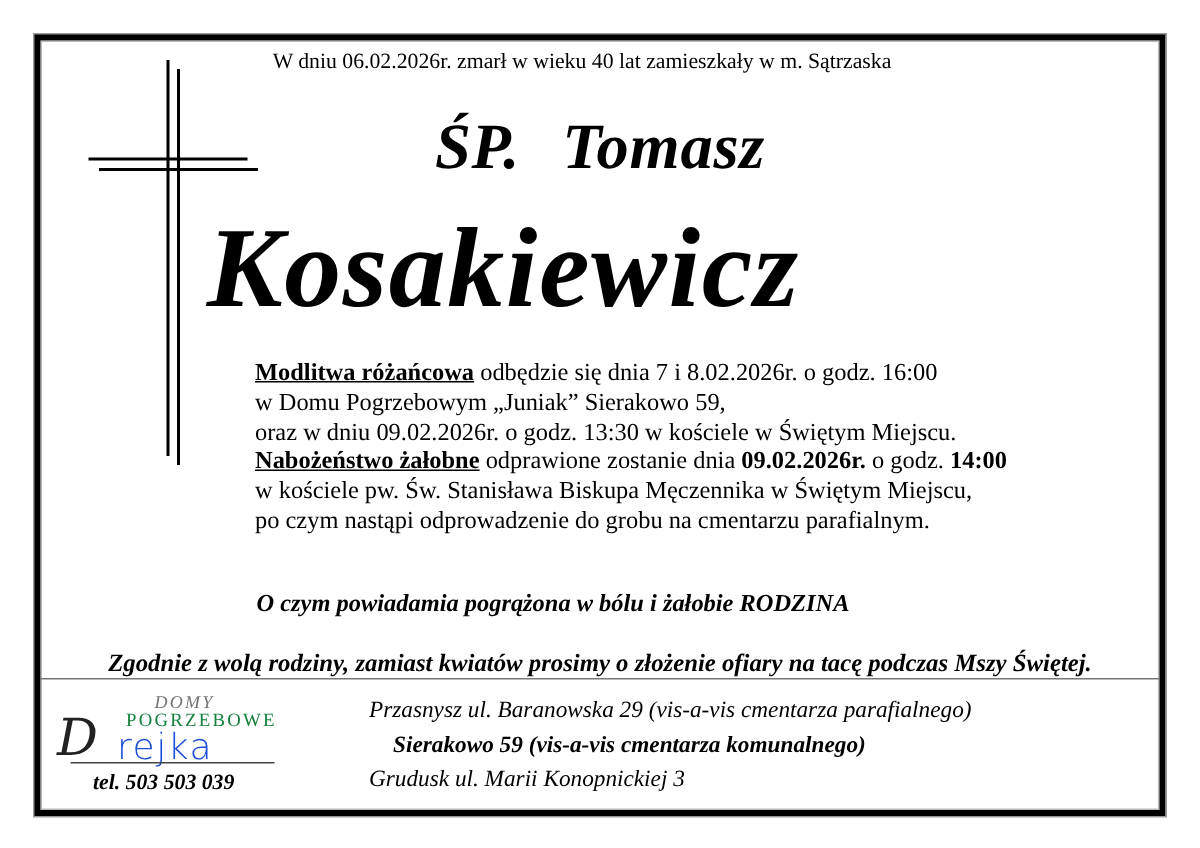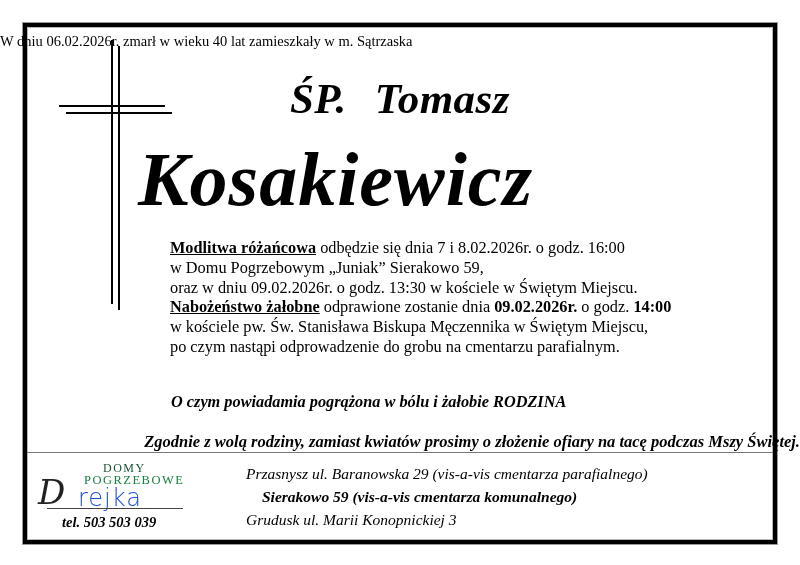--- a/index.html
+++ b/index.html
@@ -7,32 +7,32 @@
     width:800px; height:565px; background:#ffffff; position:relative; overflow:hidden;
     font-family:"Liberation Serif", "DejaVu Serif", serif; color:#000;
   }
   .frame {
     position:absolute; left:23px; top:23px; width:754px; height:521px;
     box-sizing:border-box; border:4px solid #000;
     box-shadow: 0 0 0 1px #9a9a9a, inset 0 0 0 1px #b8b8b8;
   }
   .abs { position:absolute; white-space:nowrap; }
   .cross-line { position:absolute; background:#000; }
-  .header-line { left:0; width:752px; top:33px; font-size:14.5px; }
+  .header-line { left:12px; width:752px; top:33px; text-align:center; font-size:14.5px; }
   .title-line { left:0; width:800px; top:74px; text-align:center; font-size:43px; font-weight:bold; font-style:italic; letter-spacing:0.5px; }
   .title-line .sp { margin-right:28px; }
   .surname { left:0; width:671px; top:134px; text-align:center; font-size:76px; font-weight:bold; font-style:italic; line-height:90px; letter-spacing:1px; }
   .details { left:170px; top:238px; font-size:16.3px; line-height:19.8px; }
   .details .row { white-space:nowrap; }
   .details .u { font-weight:bold; text-decoration:underline; }
   .details b { font-weight:bold; }
   .notice { left:171px; top:392px; font-size:16.3px; font-weight:bold; font-style:italic; }
-  .request { left:0; width:800px; top:432px; text-align:right; font-size:16.5px; font-weight:bold; font-style:italic; }
+  .request { left:0; width:800px; top:432px; text-align:center; font-size:16.5px; font-weight:bold; font-style:italic; }
   .separator { position:absolute; left:27px; top:452px; width:746px; height:1px; background:#777; }
-  .logo-domy { left:103px; top:461px; font-size:12px; letter-spacing:1.5px; color:#14532d; }
+  .logo-domy { left:103px; top:461px; font-size:12px; letter-spacing:1.5px; color:#737373;font-style:italic; }
   .logo-pogrz { left:80px; top:473px; font-size:12.5px; letter-spacing:1.5px; color:#15803d; padding-left:4px; }
   .logo-d { left:38px; top:472px; font-size:34px; font-style:italic; font-family:"DejaVu Serif", serif; color:#222; }
   .logo-rejka { left:78px; top:484px; font-size:24px; font-family:"DejaVu Sans", sans-serif; letter-spacing:1px; color:#1d4ed8; font-weight:300; }
   .logo-underline { position:absolute; left:47px; top:508px; width:136px; height:1px; background:#444; }
   .phone { left:62px; top:514px; font-size:14.5px; font-weight:bold; font-style:italic; }
   .addr { left:246px; font-size:15.5px; font-style:italic; }
   .addr.bold { font-weight:bold;margin-left:16px; }
 </style>
 </head>
 <body>

